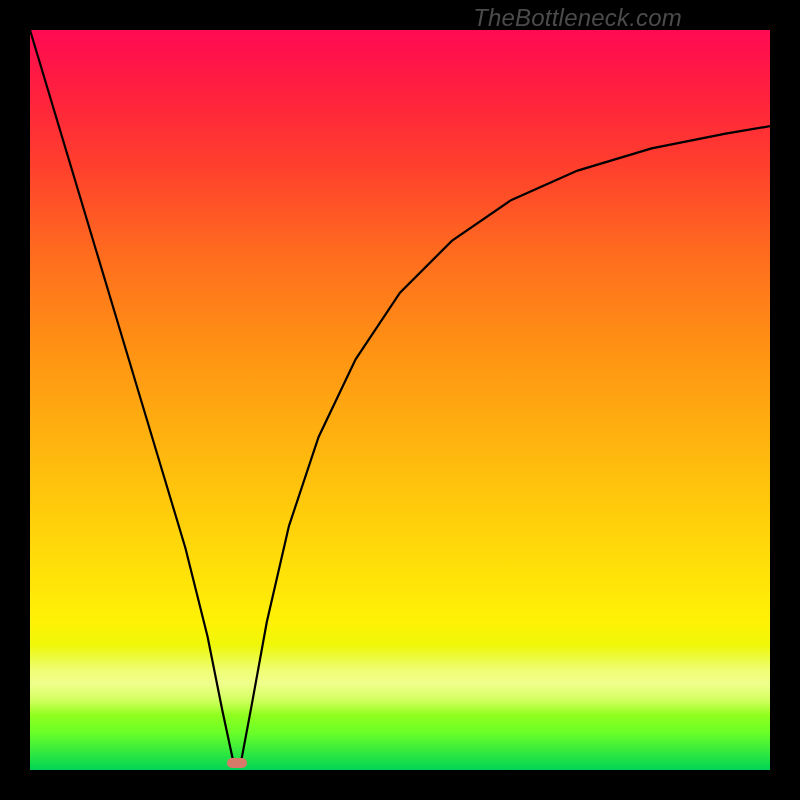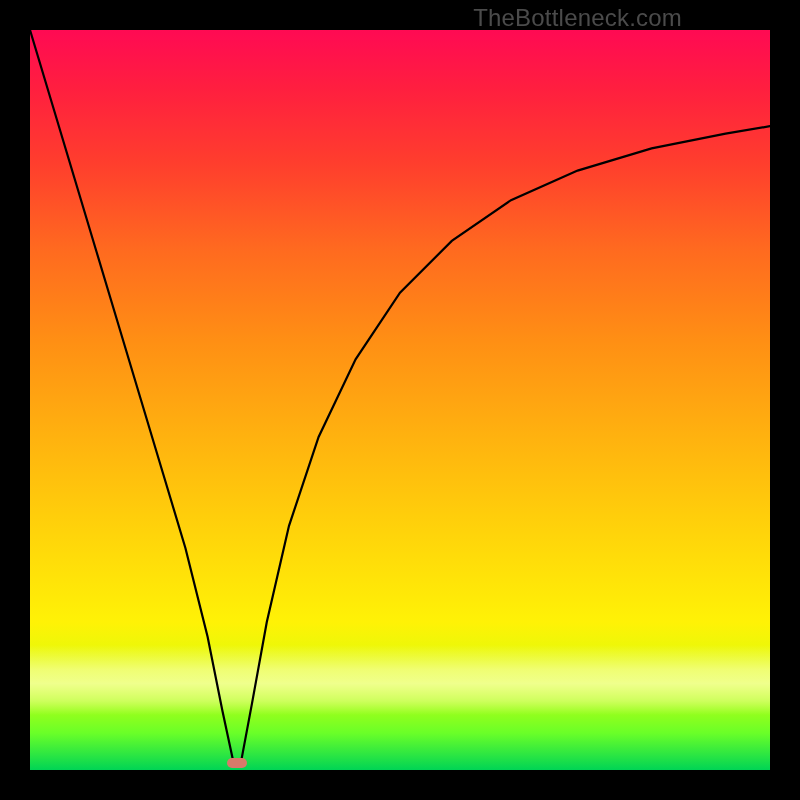--- a/index.html
+++ b/index.html
@@ -9,20 +9,21 @@
     height: 800px;
     overflow: hidden;
     background: #000;
     font-family: Arial, Helvetica, sans-serif;
   }
   .frame {
     position: relative;
     width: 700px;
     height: 800px;
     background: #000;
+    font-style: italic;
   }
   .watermark {
     position: absolute;
     top: 4px;
     right: 18px;
     color: #4b4b4b;
     font-size: 24px;
     font-weight: 500;
     letter-spacing: 0.2px;
     z-index: 10;

